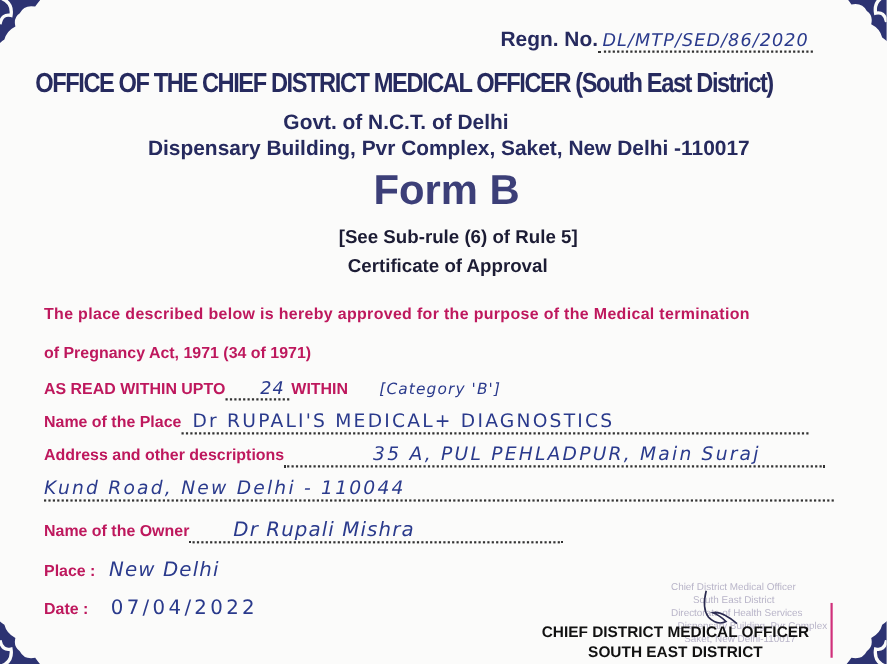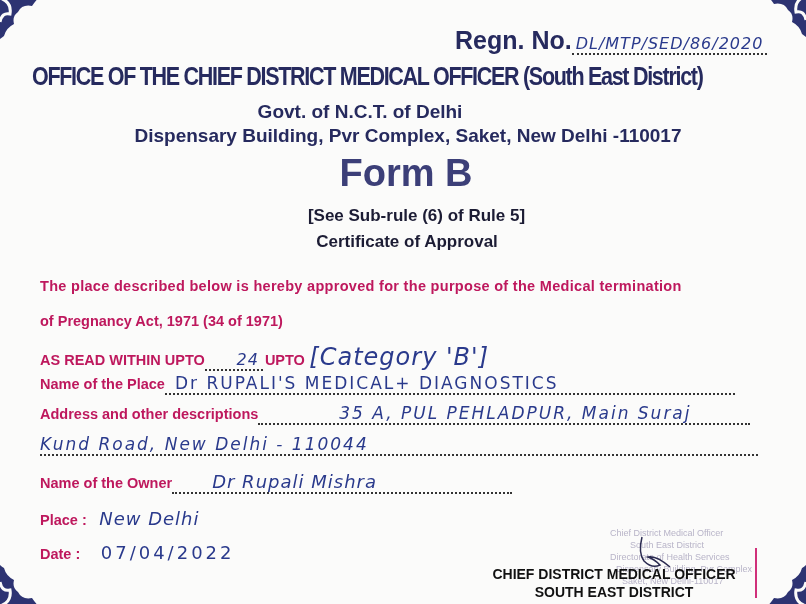--- a/index.html
+++ b/index.html
@@ -49,37 +49,37 @@
 </div>
 <div class="corner" style="right:-8px;bottom:-8px;">
   <svg viewBox="0 0 64 64">
       <path d="M64 64 H12 Q20 56 24 50 Q34 52 38 44 Q44 40 42 32 Q50 28 52 20 Q58 16 64 8 Z" fill="#2d3372"></path>
       <path d="M56 58 Q44 54 46 42 Q54 44 56 34" stroke="#fbfbfa" stroke-width="3" fill="none"></path>
       <line x1="6" y1="0" x2="6" y2="50" stroke="#d0307a" stroke-width="2"></line>
     </svg>
 </div>
 
 <div class="abs" style="left:455px;top:26px;">
-  <span class="navy" style="font-weight:bold;font-size:25px;">Regn. No.</span><span class="hand dots" style="font-size:16px;padding:0 4px;">DL/MTP/SED/86/2020</span>
+  <span class="navy" style="font-weight:bold;font-size:19px;">Regn. No.</span><span class="hand dots" style="font-size:16px;padding:0 4px;">DL/MTP/SED/86/2020</span>
 </div>
 
 <div class="abs navy" style="left:32px;top:62px;font-size:25px;font-weight:bold;letter-spacing:-1.5px;transform:scaleX(0.86);transform-origin:left;">OFFICE OF THE CHIEF DISTRICT MEDICAL OFFICER (South East District)</div>
 <div class="abs navy" style="left:0;width:710px;text-align:center;top:101px;font-size:19px;font-weight:bold;padding-left:10px;box-sizing:border-box;">Govt. of N.C.T. of Delhi</div>
 <div class="abs navy" style="left:0;width:806px;text-align:center;top:125px;font-size:19px;font-weight:bold;padding-left:10px;box-sizing:border-box;">Dispensary Building, Pvr Complex, Saket, New Delhi -110017</div>
 
 <div class="abs" style="left:0;width:806px;text-align:center;top:152px;font-size:38px;font-weight:bold;color:#3c3f78;padding-left:6px;box-sizing:border-box;">Form B</div>
 <div class="abs" style="left:0;width:806px;text-align:center;top:206px;font-size:17px;font-weight:bold;color:#1c1c34;padding-left:27px;box-sizing:border-box;">[See Sub-rule (6) of Rule 5]</div>
 <div class="abs" style="left:0;width:806px;text-align:center;top:232px;font-size:17px;font-weight:bold;color:#1c1c34;padding-left:8px;box-sizing:border-box;">Certificate of Approval</div>
 
 <div class="abs lbl" style="left:40px;top:278px;font-size:14.5px;letter-spacing:0.3px;">The place described below is hereby approved for the purpose of the Medical termination</div>
 <div class="abs lbl" style="left:40px;top:313px;font-size:14.5px;">of Pregnancy Act, 1971 (34 of 1971)</div>
 
 <div class="abs" style="left:40px;top:343px;">
-  <span class="lbl">AS READ WITHIN UPTO</span><span class="hand dots" style="font-size:16px;padding:0 4px 0 14px;display:inline-block;width:40px;text-align:right;">24</span><span class="lbl" style="margin-left:2px;">UPTO</span>
-  <span class="hand" style="font-size:24px;margin-left:0;">[Category 'B']</span>
+  <span class="lbl">AS READ WITHIN UPTO</span><span class="hand dots" style="font-size:16px;padding:0 4px 0 14px;display:inline-block;width:40px;text-align:right;">24</span><span class="lbl" style="margin-left:2px;">WITHIN</span>
+  <span class="hand" style="font-size:14px;margin-left:24px;">[Category 'B']</span>
 </div>
 
 <div class="abs" style="left:40px;top:373px;width:720px;">
   <span class="lbl">Name of the Place</span><span class="hand dots" style="display:inline-block;width:560px;font-size:17px;padding-left:10px;font-style:normal;letter-spacing:2px;">Dr RUPALI'S MEDICAL+ DIAGNOSTICS</span>
 </div>
 
 <div class="abs" style="left:40px;top:403px;width:720px;">
   <span class="lbl">Address and other descriptions</span><span class="hand dots" style="display:inline-block;width:470px;font-size:17px;padding-left:22px;letter-spacing:2px;text-align:center;">35 A, PUL PEHLADPUR, Main Suraj</span>
 </div>
 <div class="abs" style="left:40px;top:434px;width:720px;">

